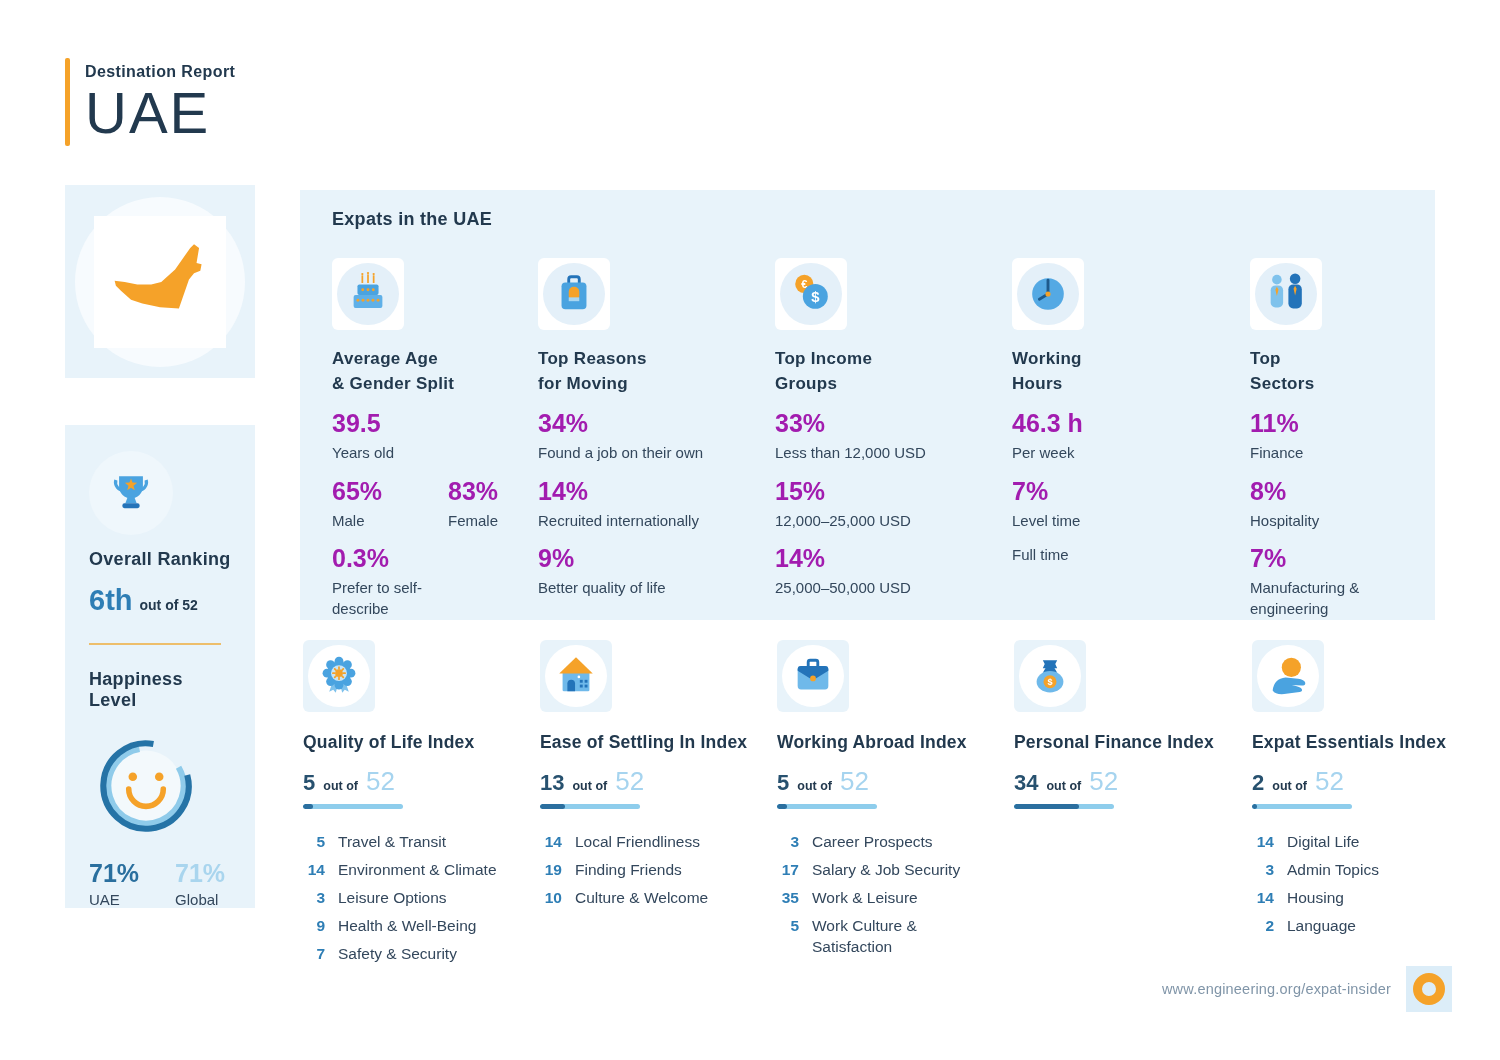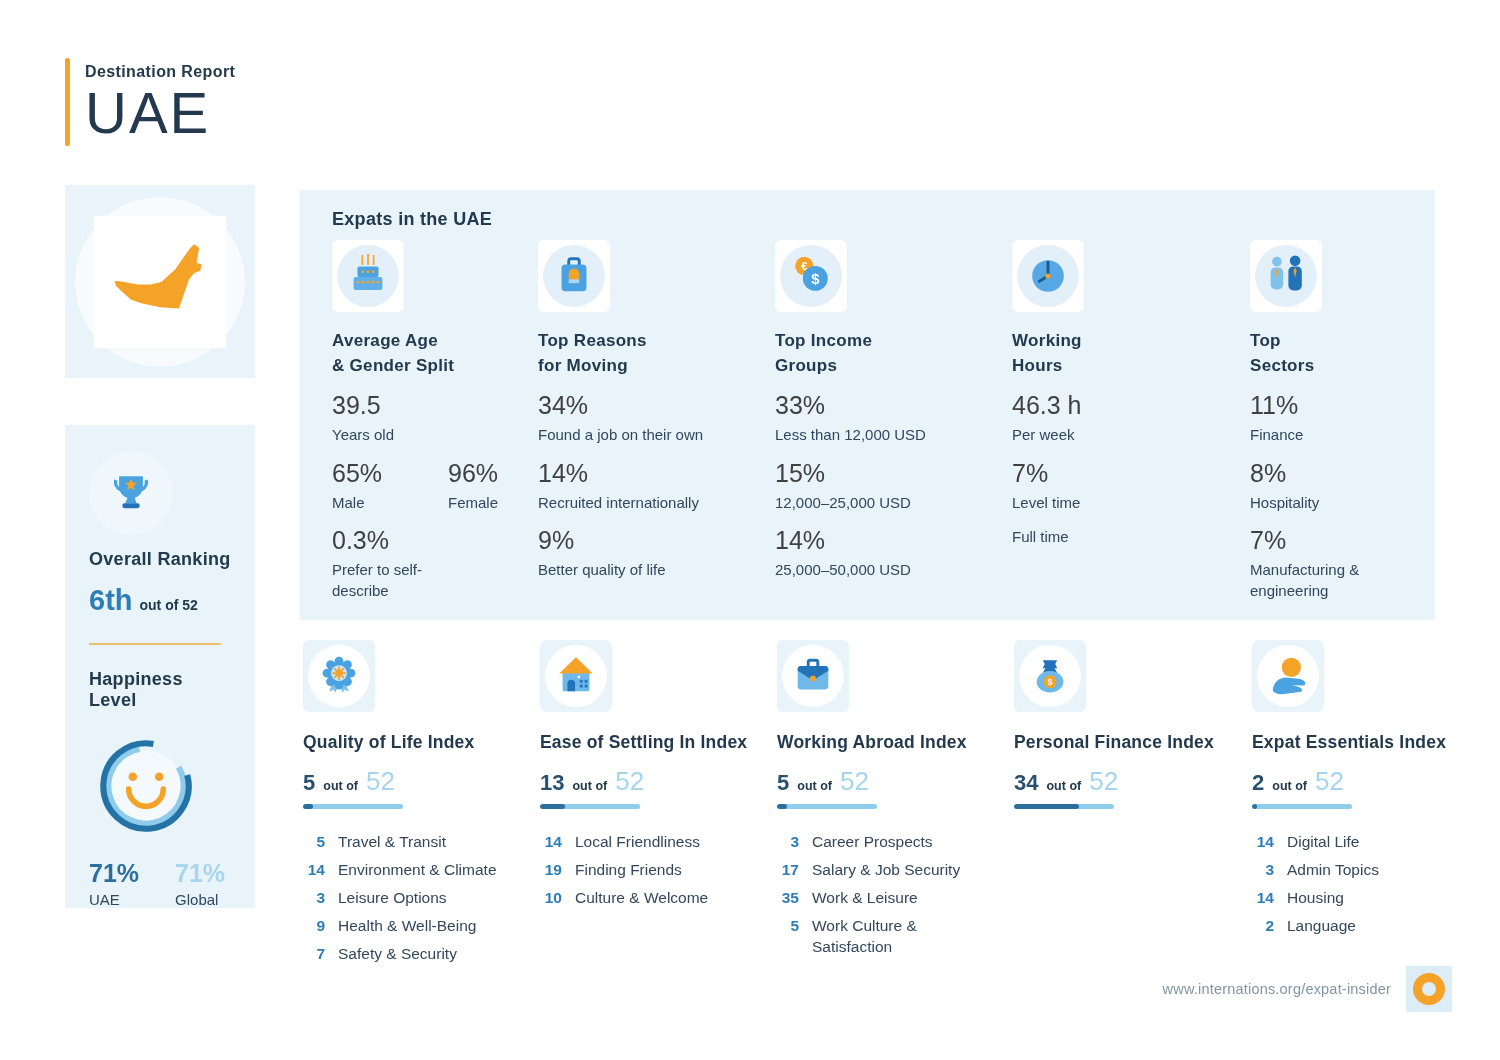--- a/index.html
+++ b/index.html
@@ -33,30 +33,30 @@
   .donut-wrap { margin:4px 0 8px -4px; }
   .hap-values { display:flex; gap:36px; margin-top:2px; }
   .hap-val { font-size:25px; font-weight:600; }
   .hap-val.uae { color:#2A6F9E; }
   .hap-val.global { color:#A9D5EE; }
   .hap-label { font-size:15px; color:#33475C; margin-top:3px; }
 
   
   .panel { position:absolute; left:300px; top:190px; width:1135px; height:430px; background:#E8F3FA;
            padding:19px 0 0 32px; }
-  .panel-title { font-size:18px; font-weight:bold; letter-spacing:.3px; color:#22394E; margin-bottom:10px; }
+  .panel-title { font-size:18px; font-weight:bold; letter-spacing:.3px; color:#22394E; margin-bottom:28px; }
   .cols { display:grid; grid-template-columns:206px 237px 237px 238px 1fr; }
   .tile { width:72px; height:72px; border-radius:6px; background:#ffffff;
           display:flex; align-items:center; justify-content:center; }
   .tile-circle { width:62px; height:62px; border-radius:50%; background:#E4F0F9;
                  display:flex; align-items:center; justify-content:center; }
   .col .tile { margin-bottom:17px; }
   .col-h { font-size:17px; font-weight:bold; letter-spacing:.3px; color:#22394E; line-height:1.45; }
   .stat { margin-top:13px; }
-  .stat-value { font-size:25px; color:#404040; font-weight:400; }
+  .stat-value { font-size:25px; color:#a21caf; font-weight:700; }
   .stat-label { font-size:15px; color:#33475C; line-height:1.42; margin-top:4px; }
   .stat-label.narrow1 { max-width:104px; }
   .stat-label.narrow2 { max-width:138px; }
   .stat-pair { display:flex;gap:36px; }
   .stat-pair .stat:first-child { width:80px; }
 
   
   .indices { position:absolute; left:303px; top:640px; width:1170px; }
   .icols { display:grid; grid-template-columns:237px 237px 237px 238px 1fr; }
   .itile { width:72px; height:72px; border-radius:6px; background:#E8F3FA;
@@ -175,21 +175,21 @@
         <div class="stat">
             <div class="stat-value">39.5</div>
           <div class="stat-label">Years old</div>
           </div>
         <div class="stat-pair">
           <div class="stat">
               <div class="stat-value">65%</div>
             <div class="stat-label">Male</div>
             </div>
           <div class="stat">
-              <div class="stat-value">96%</div>
+              <div class="stat-value">83%</div>
             <div class="stat-label">Female</div>
             </div>
         </div>
         <div class="stat">
             <div class="stat-value">0.3%</div>
           <div class="stat-label narrow1">Prefer to self-describe</div>
           </div>
       </div>
 
       <div class="col">
@@ -512,21 +512,21 @@
               <span class="n">2</span>
               <span class="l">Language</span>
             </li>
         </ul>
       </div>
 
     </div>
   </section>
 
   <footer class="footer">
-    <span class="url">www.internations.org/expat-insider</span>
+    <span class="url">www.engineering.org/expat-insider</span>
     <span class="logo-tile">
       <svg width="34" height="34" viewBox="0 0 34 34">
         <circle cx="17" cy="17" r="11.5" fill="none" stroke="#F5A229" stroke-width="9"></circle>
       </svg>
     </span>
   </footer>
 
 </div>
 
 </body></html>

